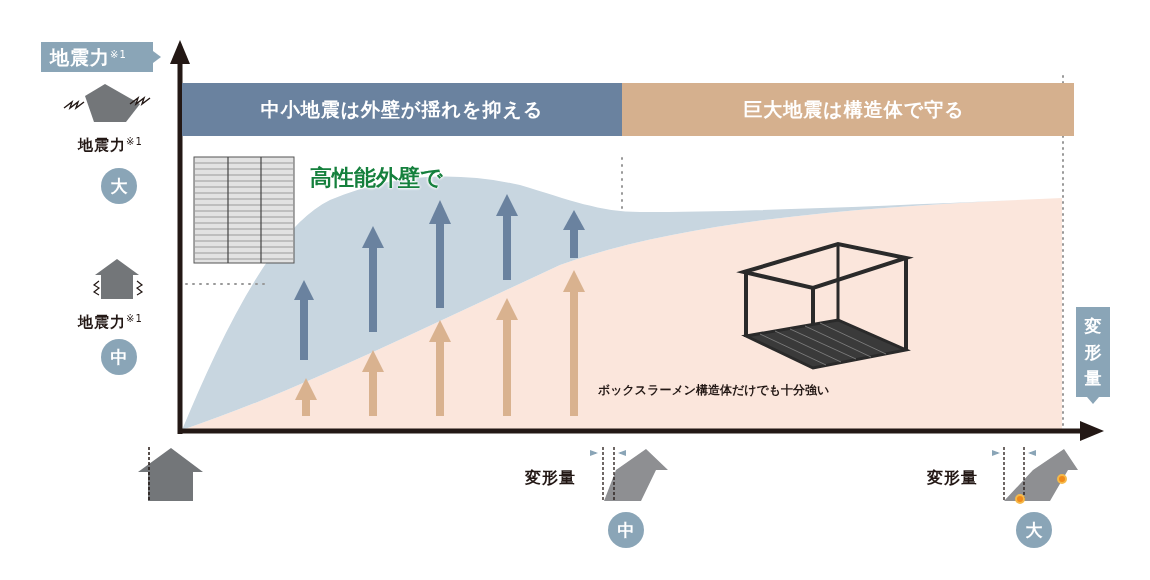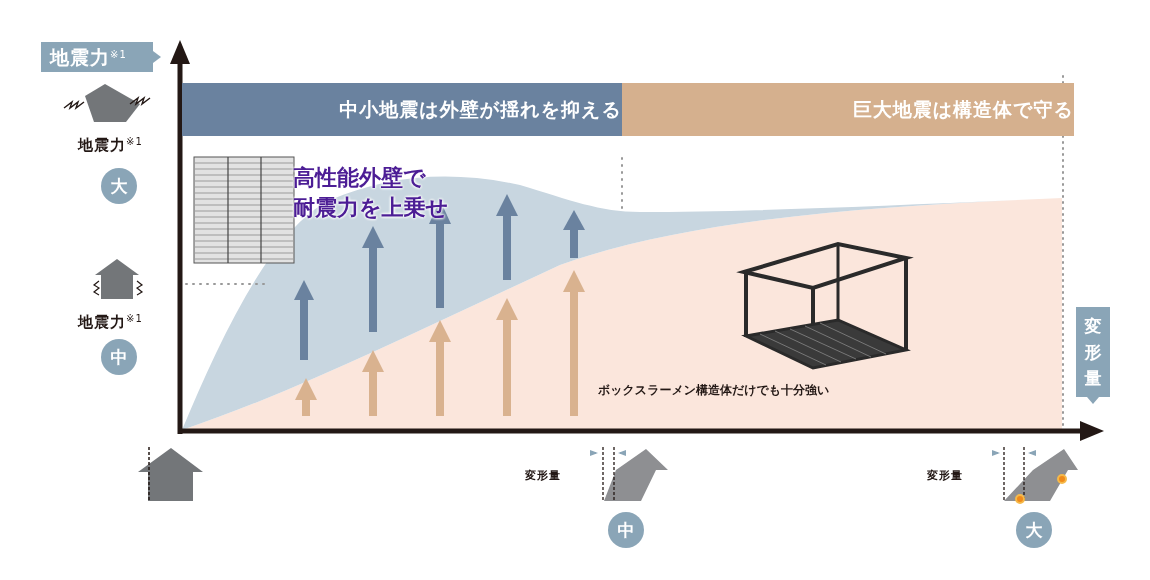--- a/index.html
+++ b/index.html
@@ -5,35 +5,35 @@
   html, body { margin:0; padding:0; background:#ffffff; }
   body { width:1150px; height:580px; position:relative; overflow:hidden;
          font-family:"DejaVu Sans", "Liberation Sans", sans-serif; color:#231815; }
   svg.stage { position:absolute; left:0; top:0; }
   .yaxis-tag { position:absolute; left:41px; top:42px; height:30px; width:112px; background:#8aa5b7;
                color:#fff; font-weight:bold; font-size:19px; line-height:30px; padding-left:9px; box-sizing:border-box; letter-spacing:1px;}
   .yaxis-tag sup { font-size:10px; font-weight:normal; vertical-align:top; position:relative; top:-2px; }
   .yaxis-tag:after { content:""; position:absolute; right:-8px; top:9px; border-left:8px solid #8aa5b7;
                      border-top:6px solid transparent; border-bottom:6px solid transparent; }
   .band { position:absolute; top:83px; height:53px; color:#fff; font-weight:bold; font-size:19px;
-          line-height:53px; text-align:right; letter-spacing:1px; }
+          line-height:53px; text-align:center; letter-spacing:1px; }
   .band-blue { left:182px; width:440px; background:#6a829f; }
   .band-tan  { left:622px; width:440px; background:#d5b08e;padding-left:12px; }
   .side-label { position:absolute; font-weight:bold; font-size:15px; letter-spacing:1px; color:#231815; }
   .side-label sup { font-size:10px; font-weight:normal; vertical-align:top; }
   .circle { position:absolute; width:36px; height:36px; border-radius:50%; background:#8aa5b7; color:#fff;
             font-weight:bold; font-size:17px; text-align:center; line-height:36px; }
-  .callout { position:absolute; left:293px; top:163px; font-weight:bold; font-size:22px; line-height:30px;
-             color:#4c1d95; text-shadow:0 0 3px #fff,0 0 3px #fff,0 0 3px #fff; }
+  .callout { position:absolute; left:310px; top:163px; font-weight:bold; font-size:22px; line-height:30px;
+             color:#15803d; text-shadow:0 0 3px #fff,0 0 3px #fff,0 0 3px #fff; }
   .box-caption { position:absolute; left:598px; top:382px; font-weight:bold; font-size:12px; color:#231815; }
   .xaxis-tag { position:absolute; left:1076px; top:307px; width:34px; height:90px; background:#8aa5b7; color:#fff;
                font-weight:bold; font-size:17px; text-align:center; line-height:26px; padding-top:6px; box-sizing:border-box;}
   .xaxis-tag:after { content:""; position:absolute; left:11px; bottom:-7px; border-top:7px solid #8aa5b7;
                      border-left:6px solid transparent; border-right:6px solid transparent; }
-  .def-label { position:absolute; font-weight:bold; font-size:11px; letter-spacing:1px; color:#231815; }
+  .def-label { position:absolute; font-weight:bold; font-size:16px; letter-spacing:1px; color:#231815; }
 </style>
 </head>
 <body>
 
 <svg class="stage" width="1150" height="580" viewBox="0 0 1150 580">
 
   <path d="M182,430 C300,390 420,330 560,265 C700,215 900,205 1062,198 L1062,430 Z" fill="#fbe6dc"></path>
 
   <path d="M182,430 C220,340 270,230 330,200 C390,175 450,170 520,185 C570,200 600,212 640,212 C750,212 900,205 1062,198
            C900,205 700,215 560,265 C420,330 300,390 182,430 Z" fill="#c8d6e0"></path>
@@ -163,21 +163,20 @@
 </div>
 <div class="circle" style="left:101px; top:168px;">大</div>
 
 <div class="side-label" style="left:78px; top:313px;">
   <span>地震力</span><sup>※1</sup>
 </div>
 <div class="circle" style="left:101px; top:339px;">中</div>
 
 <div class="callout">
   <div>高性能外壁で</div>
-  <div>耐震力を上乗せ</div>
 </div>
 
 <div class="box-caption">ボックスラーメン構造体だけでも十分強い</div>
 
 <div class="xaxis-tag">
   <div>変</div>
   <div>形</div>
   <div>量</div>
 </div>
 

